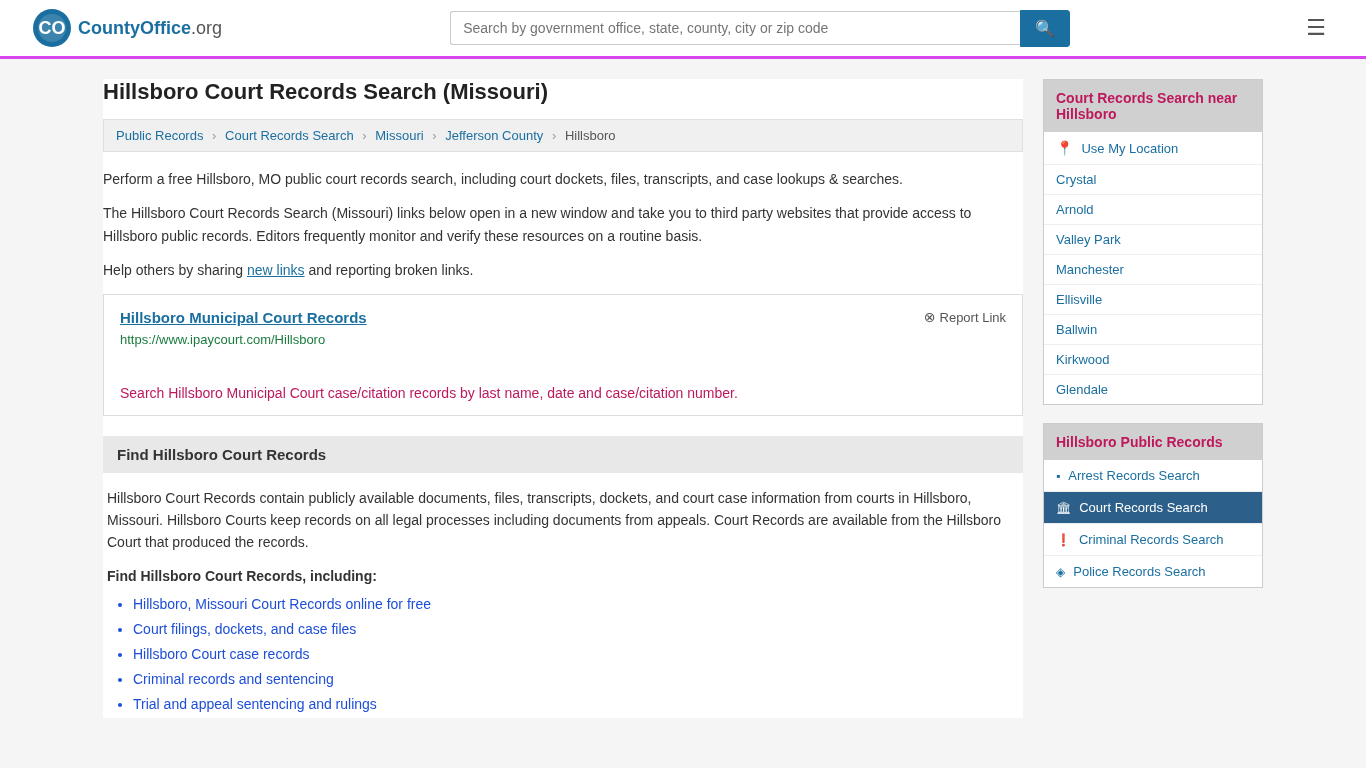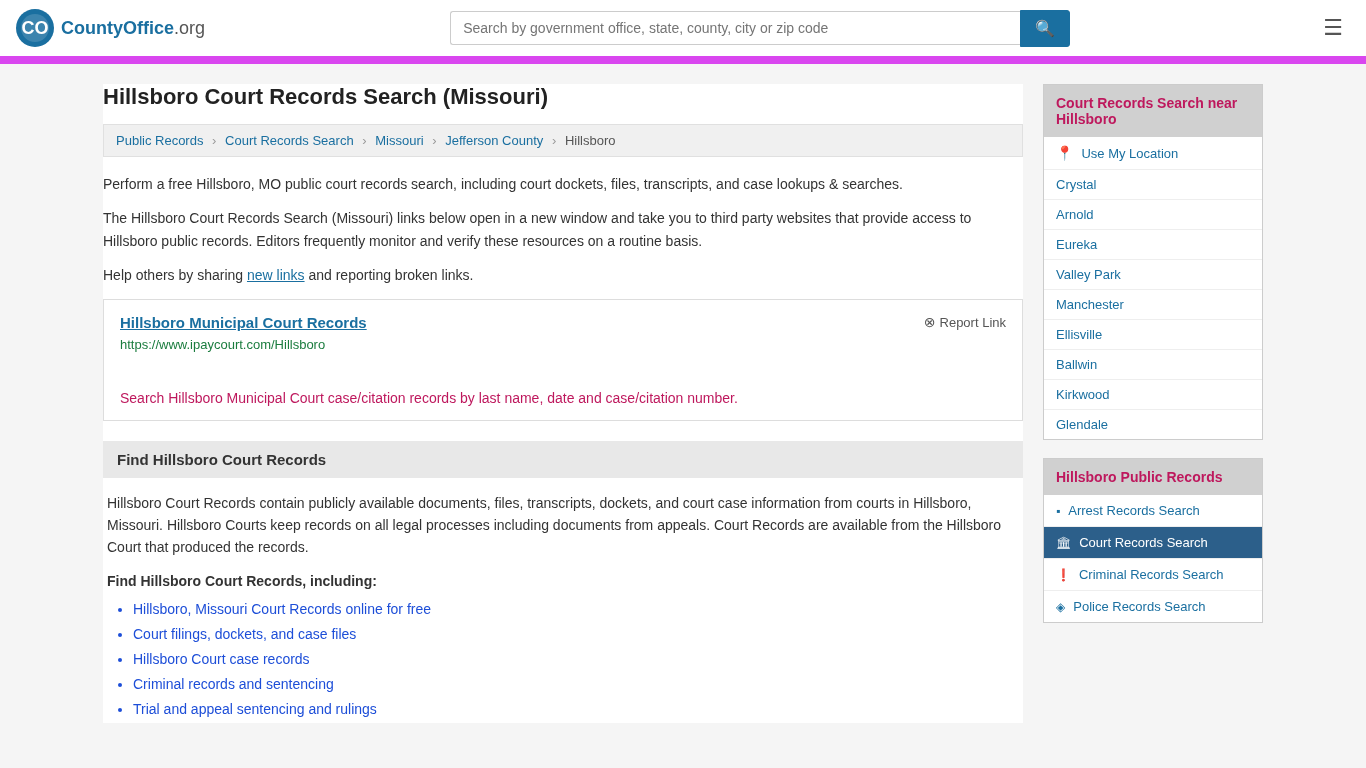--- a/index.html
+++ b/index.html
@@ -1,22 +1,22 @@
 <!DOCTYPE html>
 <html><head>
   <meta charset="utf-8">
   <style>
     * { box-sizing: border-box; margin: 0; padding: 0; }
     body { font-family: Arial, sans-serif; font-size: 14px; color: #333; background: #f5f5f5; }
 
     
     #header {
       background: #fff;
-      border-bottom: 8px solid #d946ef;
-      padding: 8px 15px;
+      border-bottom: 3px solid #d946ef;
+      padding: 8px 32px;
       display: flex;
       align-items: center;
       justify-content: space-between;
     }
     #logo-area {
       display: flex;
       align-items: center;
       gap: 6px;
     }
     #logo-icon {
@@ -328,21 +328,20 @@
 
     <div class="sidebar-card">
       <div class="sidebar-section-title">Court Records Search near Hillsboro</div>
       <div class="sidebar-item use-my-location">
         <span class="si-icon">📍</span>
         <span>Use My Location</span>
       </div>
       <div id="nearby-list">
           <a class="sidebar-nearby-item" href="#">Crystal</a>
           <a class="sidebar-nearby-item" href="#">Arnold</a>
-          <a class="sidebar-nearby-item" href="#">Eureka</a>
           <a class="sidebar-nearby-item" href="#">Valley Park</a>
           <a class="sidebar-nearby-item" href="#">Manchester</a>
           <a class="sidebar-nearby-item" href="#">Ellisville</a>
           <a class="sidebar-nearby-item" href="#">Ballwin</a>
           <a class="sidebar-nearby-item" href="#">Kirkwood</a>
           <a class="sidebar-nearby-item" href="#">Glendale</a>
         </div>
     </div>
 
     <div class="sidebar-card">

